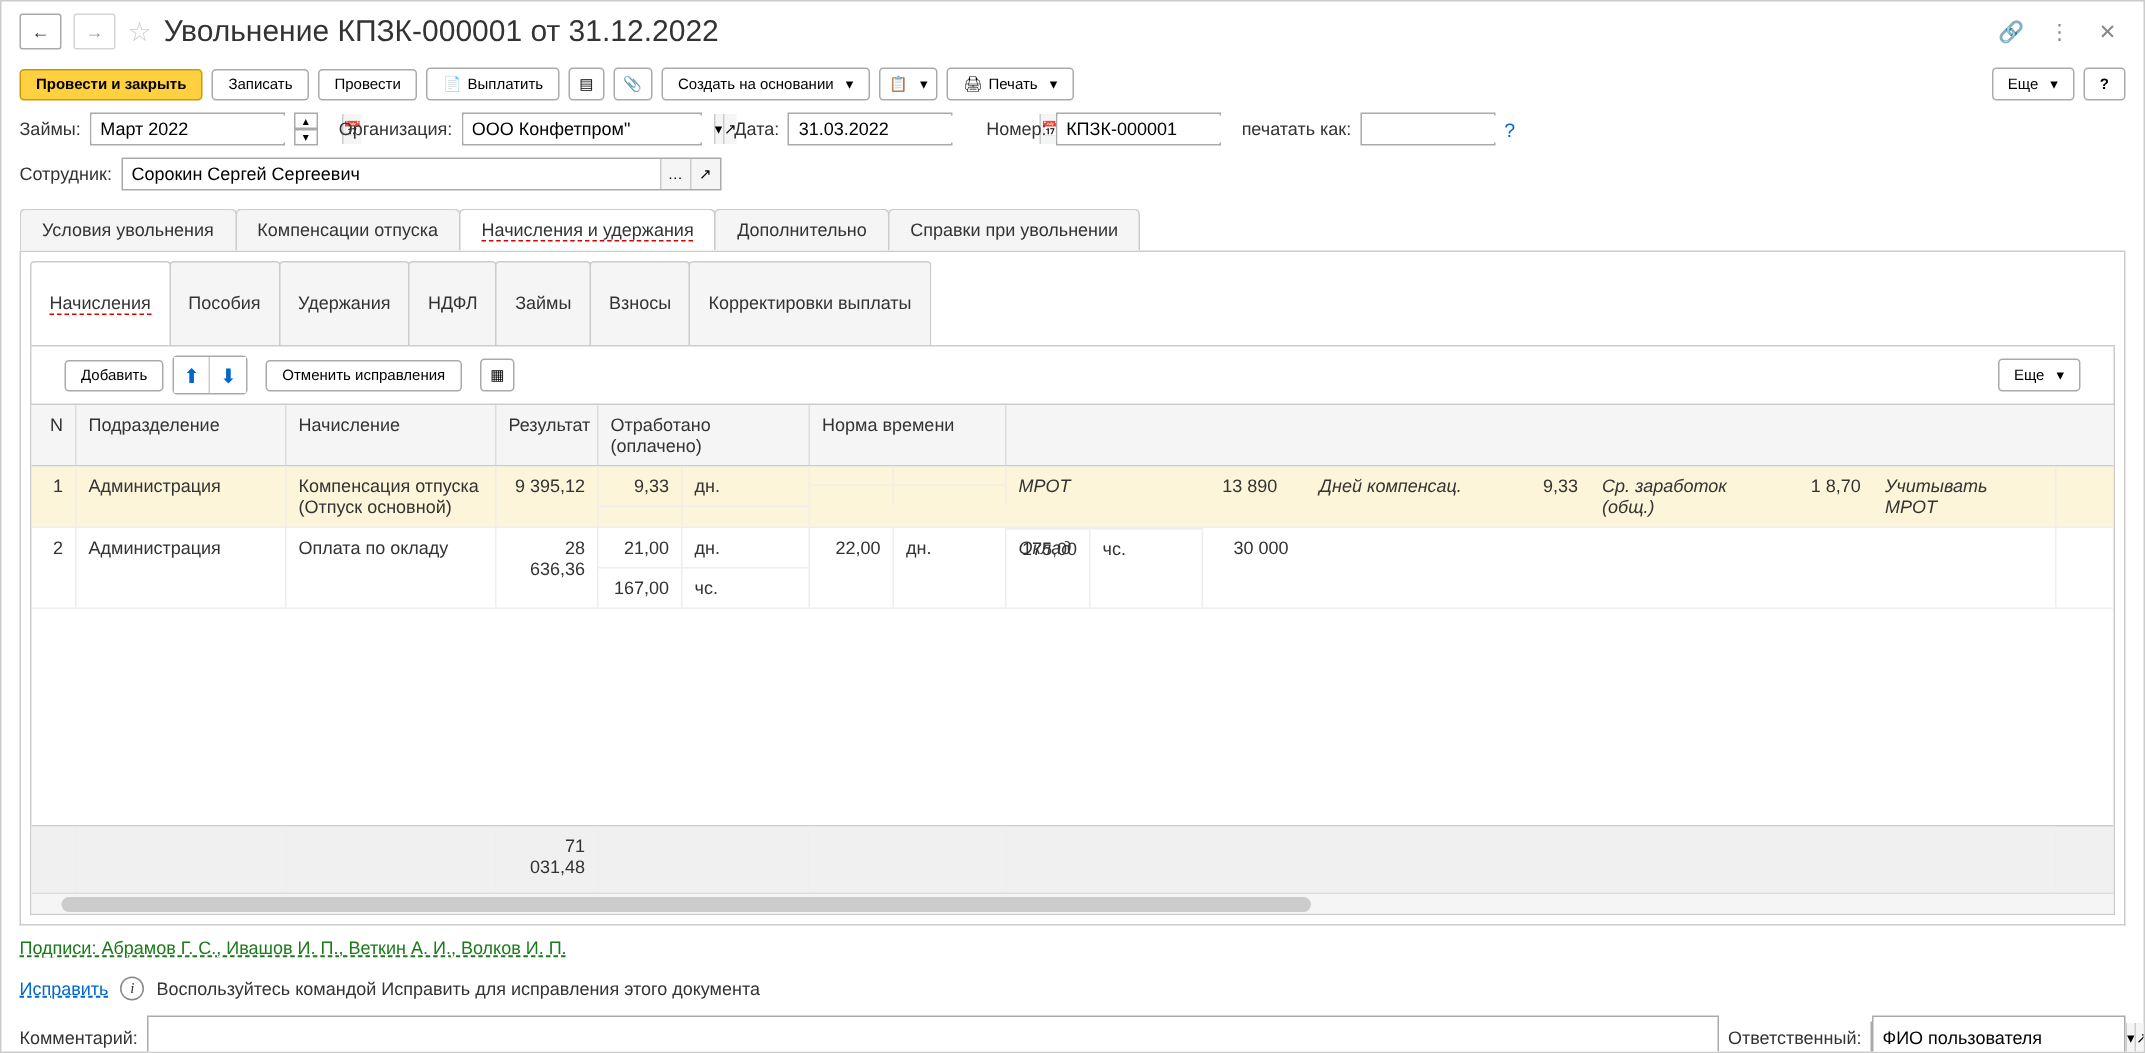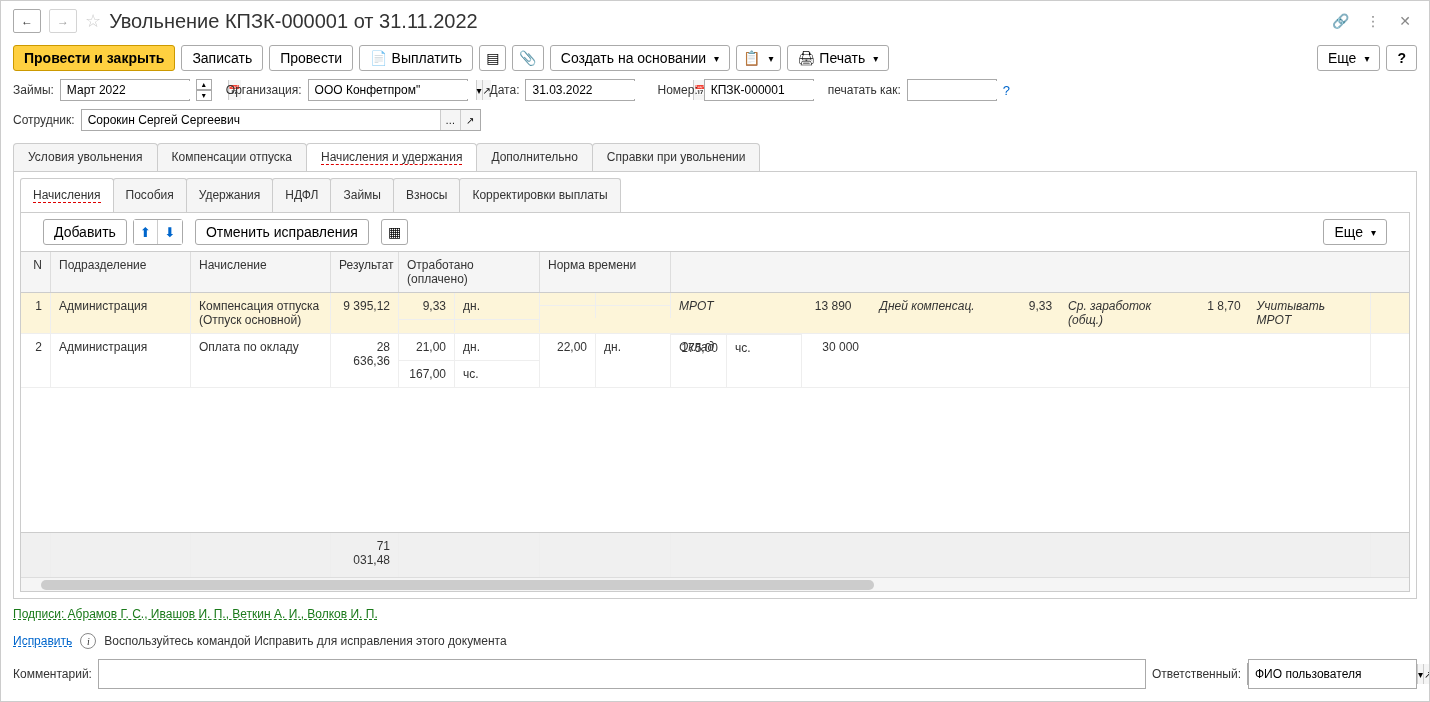--- a/index.html
+++ b/index.html
@@ -5,40 +5,40 @@
 * { box-sizing: border-box; margin: 0; padding: 0; }
 body { font-family: Arial, sans-serif; font-size: 12px; color: #333; background: #fff; width: 1430px; height: 702px; border: 1px solid #ccc; overflow: hidden; position: relative; }
 .header { display: flex; align-items: center; padding: 8px 12px; gap: 8px; }
 .nav-btn { width: 28px; height: 24px; border: 1px solid #aaa; background: #fff; display: flex; align-items: center; justify-content: center; cursor: pointer; border-radius: 2px; }
 .nav-btn.disabled { opacity: 0.5; }
 .star-icon { color: #ccc; font-size: 18px; cursor: pointer; }
 .title { font-size: 20px; font-weight: normal; }
 .header-right { margin-left: auto; display: flex; gap: 8px; align-items: center; }
 .icon-btn { width: 24px; height: 24px; display: flex; align-items: center; justify-content: center; cursor: pointer; color: #888; font-size: 14px; }
 .toolbar { display: flex; align-items: center; padding: 4px 12px; gap: 6px; flex-wrap: wrap; }
-.btn { padding: 4px 10px; border: 1px solid #aaa; background: #fff; cursor: pointer; border-radius: 3px; font-size: 14px; white-space: nowrap; display: flex; align-items: center; gap: 4px; }
+.btn { padding: 4px 10px; border: 1px solid #aaa; background: #fff; cursor: pointer; border-radius: 3px; font-size: 10px; white-space: nowrap; display: flex; align-items: center; gap: 4px; }
 .btn.primary { background: #ffd040; border-color: #cc9900; font-weight: bold; }
 .btn.icon-only { padding: 4px 6px; }
 .dropdown-arrow::after { content: "▾"; margin-left: 4px; font-size: 10px; }
 .toolbar-right { margin-left: auto; display: flex; gap: 6px; }
 .help-btn { font-weight: bold; }
 .form-row { display: flex; align-items: center; padding: 4px 12px; gap: 6px; flex-wrap: wrap; }
 .label { white-space: nowrap; }
 .input-group { display: flex; align-items: center; border: 1px solid #aaa; background: #fff; height: 22px; }
 .input-group input { border: none; outline: none; padding: 2px 6px; font-size: 12px; flex: 1; }
 .input-group .mini-btn { width: 20px; height: 20px; border: none; border-left: 1px solid #ccc; background: #f5f5f5; cursor: pointer; font-size: 10px; display: flex; align-items: center; justify-content: center; }
 .spinner-btns { display: flex; flex-direction: column; }
 .spinner-btns button { height: 11px; width: 16px; border: 1px solid #aaa; background: #fff; font-size: 8px; line-height: 1; cursor: pointer; }
 .tabs { display: flex; border-bottom: 1px solid #ccc; margin: 8px 12px 0; }
 .tab { padding: 6px 14px; border: 1px solid #ccc; border-bottom: none; background: #f5f5f5; cursor: pointer; margin-right: -1px; border-radius: 4px 4px 0 0; }
 .tab.active { background: #fff; position: relative; z-index: 1; }
 .tab.active .tab-underline { border-bottom: 1px dashed #d00; display: inline-block; }
 .tab-panel { border: 1px solid #ccc; border-top: none; margin: 0 12px; padding: 6px; }
 .subtabs { display: flex; border-bottom: 1px solid #ccc; }
-.subtab { padding: 9px 12px; border: 1px solid #ccc; border-bottom: none; background: #f5f5f5; cursor: pointer; margin-right: -1px; border-radius: 3px 3px 0 0; }
+.subtab { padding: 20px 12px; border: 1px solid #ccc; border-bottom: none; background: #f5f5f5; cursor: pointer; margin-right: -1px; border-radius: 3px 3px 0 0; }
 .subtab.active { background: #fff; }
 .subtab.active .tab-underline { border-bottom: 1px dashed #d00; display: inline-block; }
 .sub-toolbar { display: flex; align-items: center; padding: 6px 16px; gap: 6px; border: 1px solid #ccc; border-top: none; }
 .sub-toolbar .btn { margin-left: 6px; }
 .sub-toolbar-right { margin-left: auto; margin-right: 6px; }
 .arrow-btn { width: 24px; height: 24px; border: 1px solid #aaa; background: #fff; cursor: pointer; display: flex; align-items: center; justify-content: center; }
 .table-container { border: 1px solid #ccc; border-top: none; height: 340px; display: flex; flex-direction: column; }
 .table-header { display: flex; background: #f5f5f5; border-bottom: 1px solid #ccc; }
 .th { padding: 6px 8px; border-right: 1px solid #ddd; font-weight: normal; text-align: left; }
 .table-body { flex: 1; overflow: auto; }
@@ -72,21 +72,21 @@
 .subrow { display: flex; }
 .subrow .td { border-top: 1px solid #eee; }
 </style>
 </head>
 <body>
 
 <div class="header">
   <div class="nav-btn">←</div>
   <div class="nav-btn disabled">→</div>
   <span class="star-icon">☆</span>
-  <span class="title">Увольнение КПЗК-000001 от 31.11.2022</span>
+  <span class="title">Увольнение КПЗК-000001 от 31.12.2022</span>
   <div class="header-right">
     <span class="icon-btn">🔗</span>
     <span class="icon-btn">⋮</span>
     <span class="icon-btn">✕</span>
   </div>
 </div>
 
 <div class="toolbar">
   <button class="btn primary">Провести и закрыть</button>
   <button class="btn">Записать</button>

